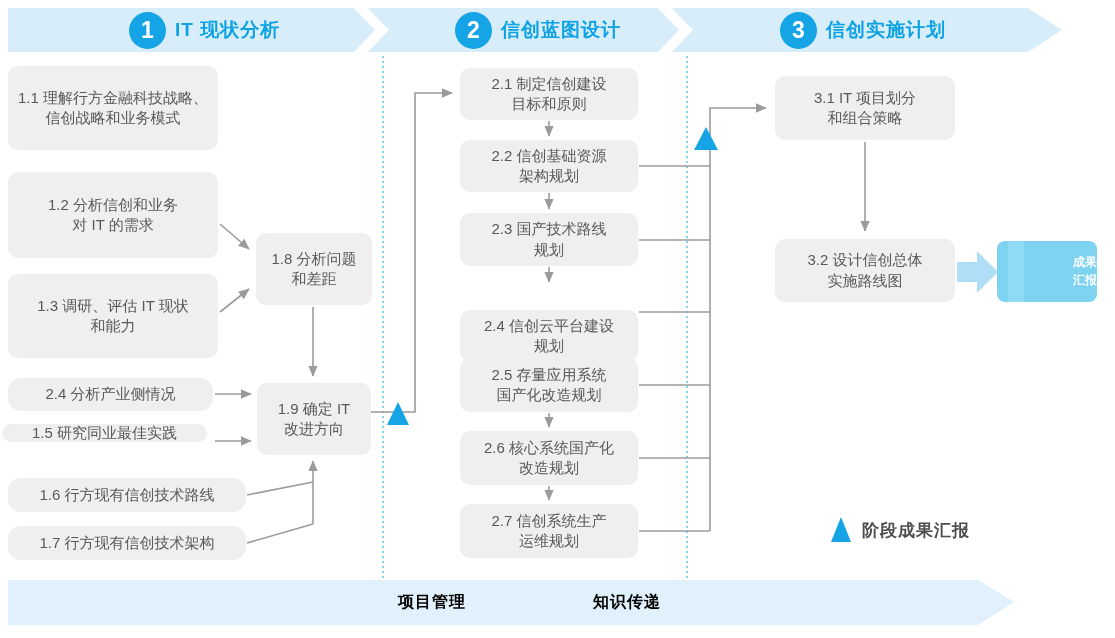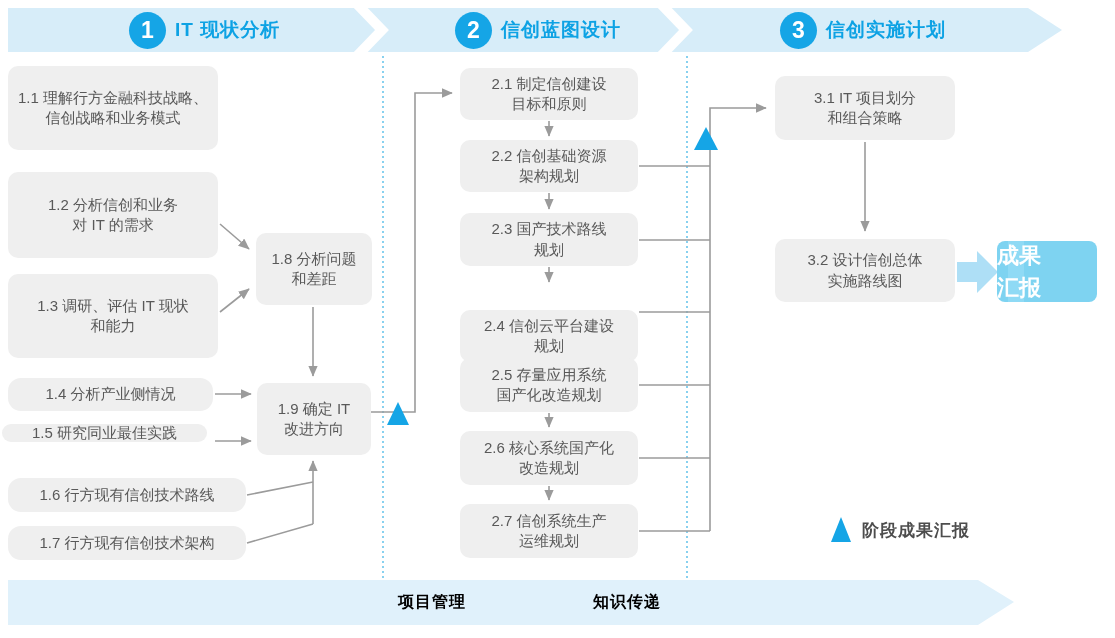--- a/index.html
+++ b/index.html
@@ -21,22 +21,22 @@
   .gbox {
     position:absolute; background:#efefef; border-radius:10px;
     color:#595959; font-size:15px; line-height:1.35;
     display:flex; align-items:center; justify-content:center; text-align:center;
     white-space:pre-line; box-sizing:border-box; padding:3px 5px; z-index:2;
   }
   .pill { border-radius:13px; }
 
   .result-box {
     position:absolute; background:#7ed3f1; border-radius:8px;
-    color:#ffffff; font-weight:bold; font-size:22px; line-height:1.45;
-    display:flex; align-items:center; justify-content:flex-start; text-align:center;
+    color:#ffffff; font-weight:bold; font-size:12px; line-height:1.45;
+    display:flex; align-items:center; justify-content:flex-end; text-align:center;
     white-space:pre-line; z-index:2; overflow:hidden;
   }
   .result-box::before {
     content:""; position:absolute; left:11px; top:0; width:16px; height:100%;
     background:#95dcf5; opacity:.75;
   }
   .result-box span { position:relative; }
 
   .tri { position:absolute; width:0; height:0; z-index:3;
     border-left:11px solid transparent; border-right:11px solid transparent;
@@ -113,21 +113,21 @@
     <div class="phase-circle">3</div>
     <div class="phase-title">信创实施计划</div>
   </div>
 
   <div class="gbox" style="left:8px;top:66px;width:210px;height:84px;">1.1 理解行方金融科技战略、
 信创战略和业务模式</div>
   <div class="gbox" style="left:8px;top:172px;width:210px;height:86px;">1.2 分析信创和业务
 对 IT 的需求</div>
   <div class="gbox" style="left:8px;top:274px;width:210px;height:84px;">1.3 调研、评估 IT 现状
 和能力</div>
-  <div class="gbox pill" style="left:8px;top:378px;width:205px;height:33px;">1.4 分析产业侧情况</div>
+  <div class="gbox pill" style="left:8px;top:378px;width:205px;height:33px;">2.4 分析产业侧情况</div>
   <div class="gbox pill" style="left:2px;top:424px;width:205px;height:18px;">1.5 研究同业最佳实践</div>
   <div class="gbox pill" style="left:8px;top:478px;width:238px;height:34px;">1.6 行方现有信创技术路线</div>
   <div class="gbox pill" style="left:8px;top:526px;width:238px;height:34px;">1.7 行方现有信创技术架构</div>
   <div class="gbox" style="left:256px;top:233px;width:116px;height:72px;">1.8 分析问题
 和差距</div>
   <div class="gbox" style="left:257px;top:383px;width:114px;height:72px;">1.9 确定 IT
 改进方向</div>
 
   <div class="gbox" style="left:460px;top:68px;width:178px;height:52px;">2.1 制定信创建设
 目标和原则</div>

